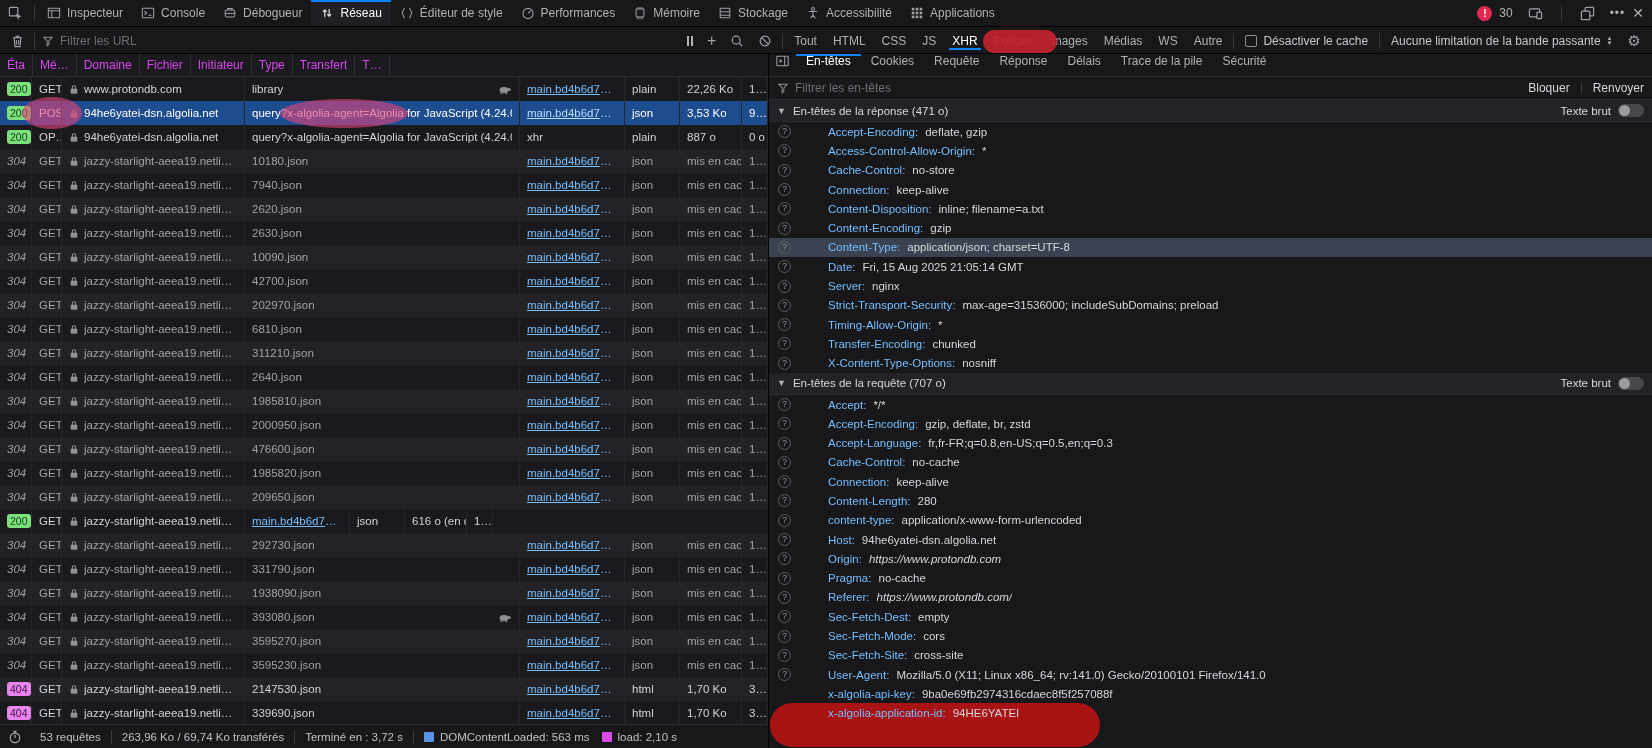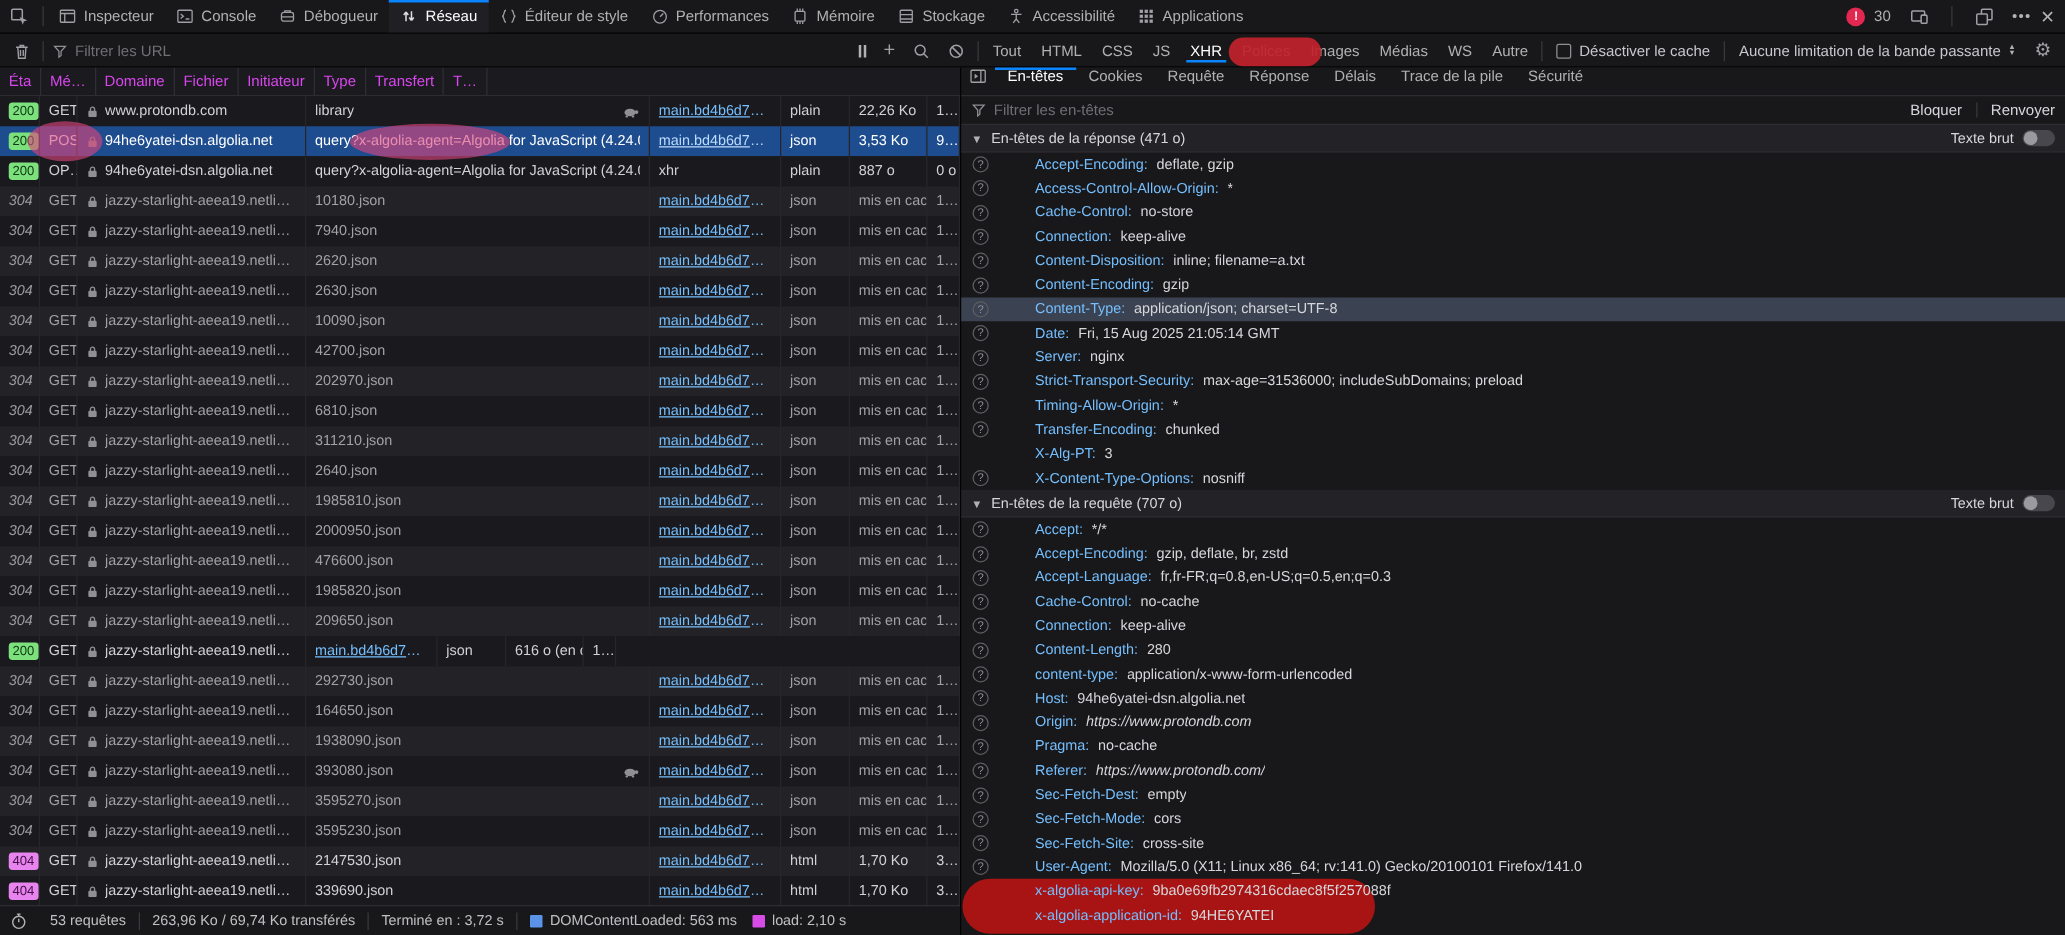--- a/index.html
+++ b/index.html
@@ -826,21 +826,21 @@
           <div class="cell c3">
             <span class="lock">
               <svg width="10" height="11" viewBox="0 0 12 12">
                 <rect x="2" y="5" width="8" height="6" rx="1" fill="currentColor"></rect>
                 <path d="M4 5.5V3.5a2 2 0 014 0v2" fill="none" stroke="currentColor" stroke-width="1.3"></path>
               </svg>
             </span>
             <span class="txt">jazzy-starlight-aeea19.netli…</span>
           </div>
           <div class="cell c4 c-file">
-            <span class="txt">164650.json</span>
+            <span class="txt">331790.json</span>
 
           </div>
           <div class="cell c5">
             <span class="init link">main.bd4b6d75.j…</span>
           </div>
           <div class="cell c6">json</div>
           <div class="cell c7">mis en cache</div>
           <div class="cell c8">1…</div>
         </div>
         <div class="row dim">
@@ -1131,25 +1131,20 @@
           <span class="qicon">?</span>
           <span class="hname">Timing-Allow-Origin</span>
           <span class="hval">*</span>
         </div>
         <div class="hdr-row">
           <span class="qicon">?</span>
           <span class="hname">Transfer-Encoding</span>
           <span class="hval">chunked</span>
         </div>
         <div class="hdr-row">
-          <span class="qicon" style="visibility: hidden;">?</span>
-          <span class="hname">X-Alg-PT</span>
-          <span class="hval">3</span>
-        </div>
-        <div class="hdr-row">
           <span class="qicon">?</span>
           <span class="hname">X-Content-Type-Options</span>
           <span class="hval">nosniff</span>
         </div>
       </div>
 
     <div class="sectionH">
       <span class="arrow">▼</span>
       <span>En-têtes de la requête (707 o)</span>
       <div class="rawwrap">

